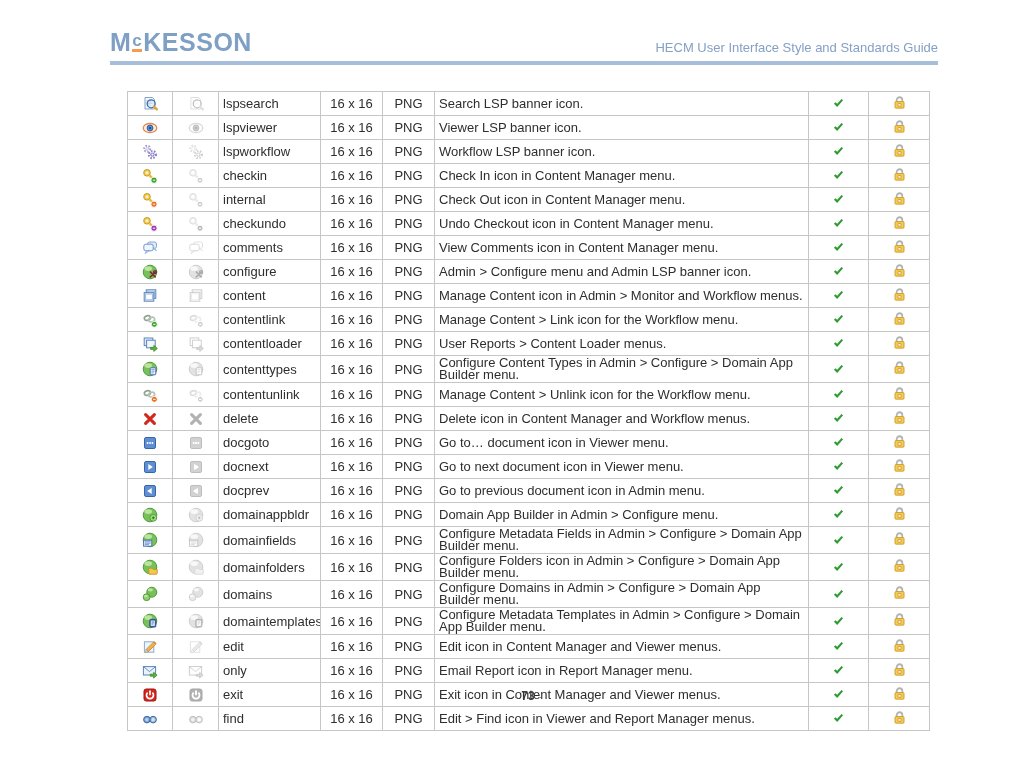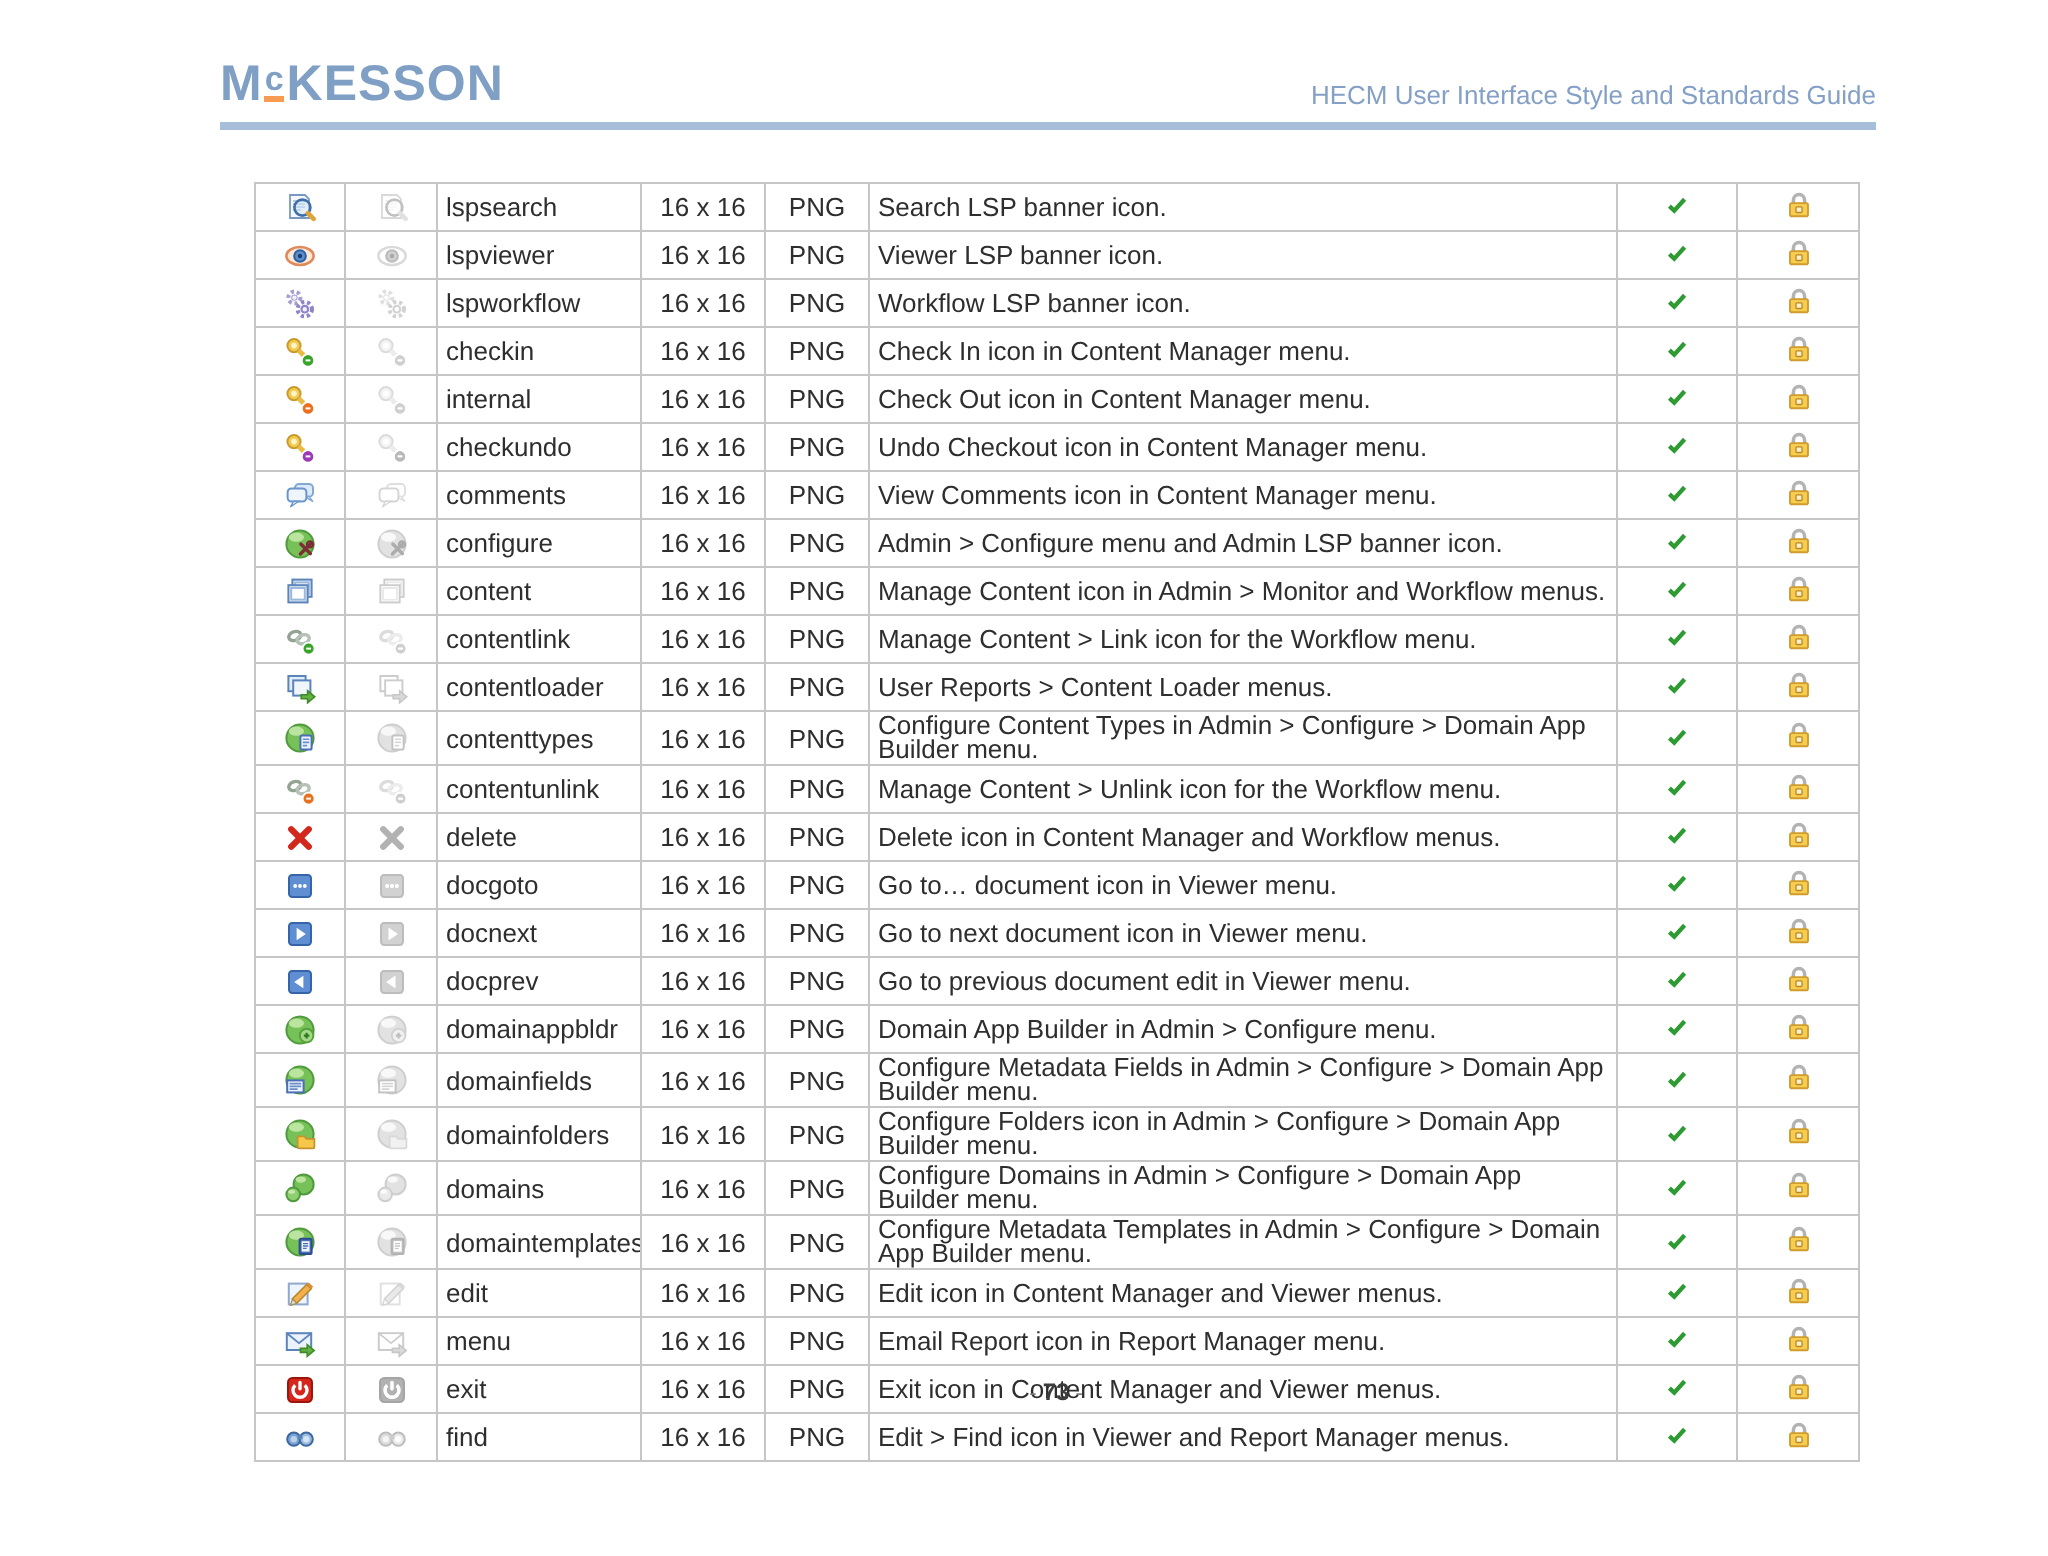--- a/index.html
+++ b/index.html
@@ -479,21 +479,21 @@
                 <rect x="2.5" y="2.5" width="11" height="11" rx="1.6" fill="#5f8fd2" stroke="#3465a8"></rect>
                 <path d="M9.7 4.9 L5.1 8 L9.7 11.1 z" fill="#ffffff"></path>
               </svg></span></td>
           <td class="icon-cell"><span><svg viewBox="0 0 16 16" width="16" height="16" class="gray-icon">
                 <rect x="2.5" y="2.5" width="11" height="11" rx="1.6" fill="#5f8fd2" stroke="#3465a8"></rect>
                 <path d="M9.7 4.9 L5.1 8 L9.7 11.1 z" fill="#ffffff"></path>
               </svg></span></td>
           <td class="name-cell">docprev</td>
           <td class="center-cell">16 x 16</td>
           <td class="center-cell">PNG</td>
-          <td class="desc-cell">Go to previous document edit in Viewer menu.</td>
+          <td class="desc-cell">Go to previous document icon in Admin menu.</td>
           <td class="center-cell"><span><svg viewBox="0 0 16 16" width="11" height="11">
                 <path d="M2.5 8.8 L6 12.2 L13.5 3.8" fill="none" stroke="#2E9B32" stroke-width="3.1"></path>
               </svg></span></td>
           <td class="center-cell"><span><svg viewBox="0 0 16 16" width="15" height="15">
                 <path d="M5 7.4 V5.4 a3 3 0 0 1 6 0 V7.4" fill="none" stroke="#b3b3b3" stroke-width="1.9"></path>
                 <rect x="3.2" y="7" width="9.6" height="7" rx="1" fill="#F6CD4E" stroke="#d09c2e"></rect>
                 <rect x="6.4" y="9" width="3.2" height="3" rx="0.5" fill="#fdf2cf" stroke="#b8872a" stroke-width="0.7"></rect>
               </svg></span></td>
         </tr>
         <tr>
@@ -656,21 +656,21 @@
           <td class="icon-cell"><span><svg viewBox="0 0 16 16" width="16" height="16">
                 <rect x="1.4" y="3.6" width="12.2" height="8.4" fill="#eaf2fc" stroke="#5b84bb"></rect>
                 <path d="M1.4 3.6 L7.5 8.6 L13.6 3.6" fill="none" stroke="#5b84bb" stroke-width="0.9"></path>
                 <path d="M8.2 11.2 h3.4 v-1.9 l3.5 2.9 -3.5 2.9 v-1.9 h-3.4 z" fill="#63b141" stroke="#3f8c27" stroke-width="0.8"></path>
               </svg></span></td>
           <td class="icon-cell"><span><svg viewBox="0 0 16 16" width="16" height="16" class="gray-icon">
                 <rect x="1.4" y="3.6" width="12.2" height="8.4" fill="#eaf2fc" stroke="#5b84bb"></rect>
                 <path d="M1.4 3.6 L7.5 8.6 L13.6 3.6" fill="none" stroke="#5b84bb" stroke-width="0.9"></path>
                 <path d="M8.2 11.2 h3.4 v-1.9 l3.5 2.9 -3.5 2.9 v-1.9 h-3.4 z" fill="#63b141" stroke="#3f8c27" stroke-width="0.8"></path>
               </svg></span></td>
-          <td class="name-cell">menu</td>
+          <td class="name-cell">only</td>
           <td class="center-cell">16 x 16</td>
           <td class="center-cell">PNG</td>
           <td class="desc-cell">Email Report icon in Report Manager menu.</td>
           <td class="center-cell"><span><svg viewBox="0 0 16 16" width="11" height="11">
                 <path d="M2.5 8.8 L6 12.2 L13.5 3.8" fill="none" stroke="#2E9B32" stroke-width="3.1"></path>
               </svg></span></td>
           <td class="center-cell"><span><svg viewBox="0 0 16 16" width="15" height="15">
                 <path d="M5 7.4 V5.4 a3 3 0 0 1 6 0 V7.4" fill="none" stroke="#b3b3b3" stroke-width="1.9"></path>
                 <rect x="3.2" y="7" width="9.6" height="7" rx="1" fill="#F6CD4E" stroke="#d09c2e"></rect>
                 <rect x="6.4" y="9" width="3.2" height="3" rx="0.5" fill="#fdf2cf" stroke="#b8872a" stroke-width="0.7"></rect>

